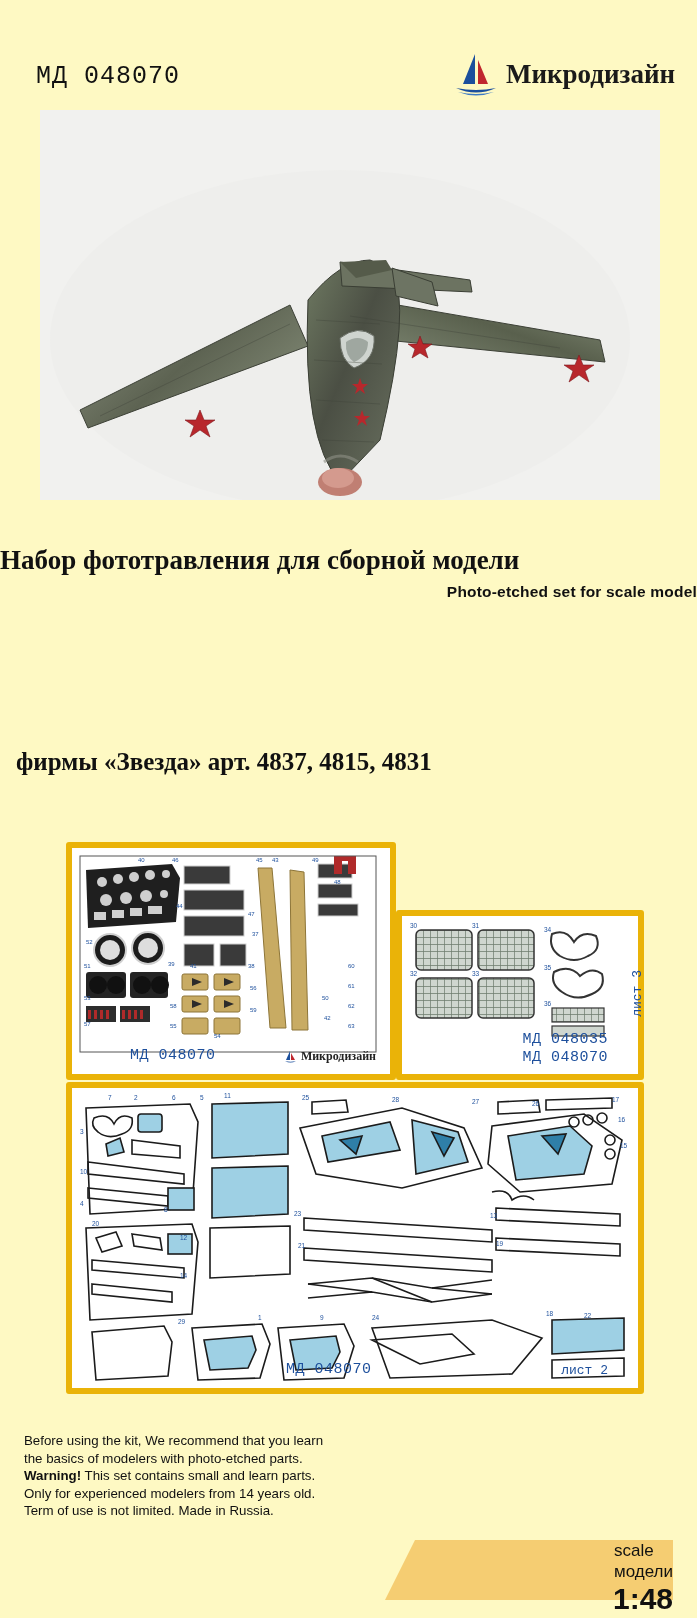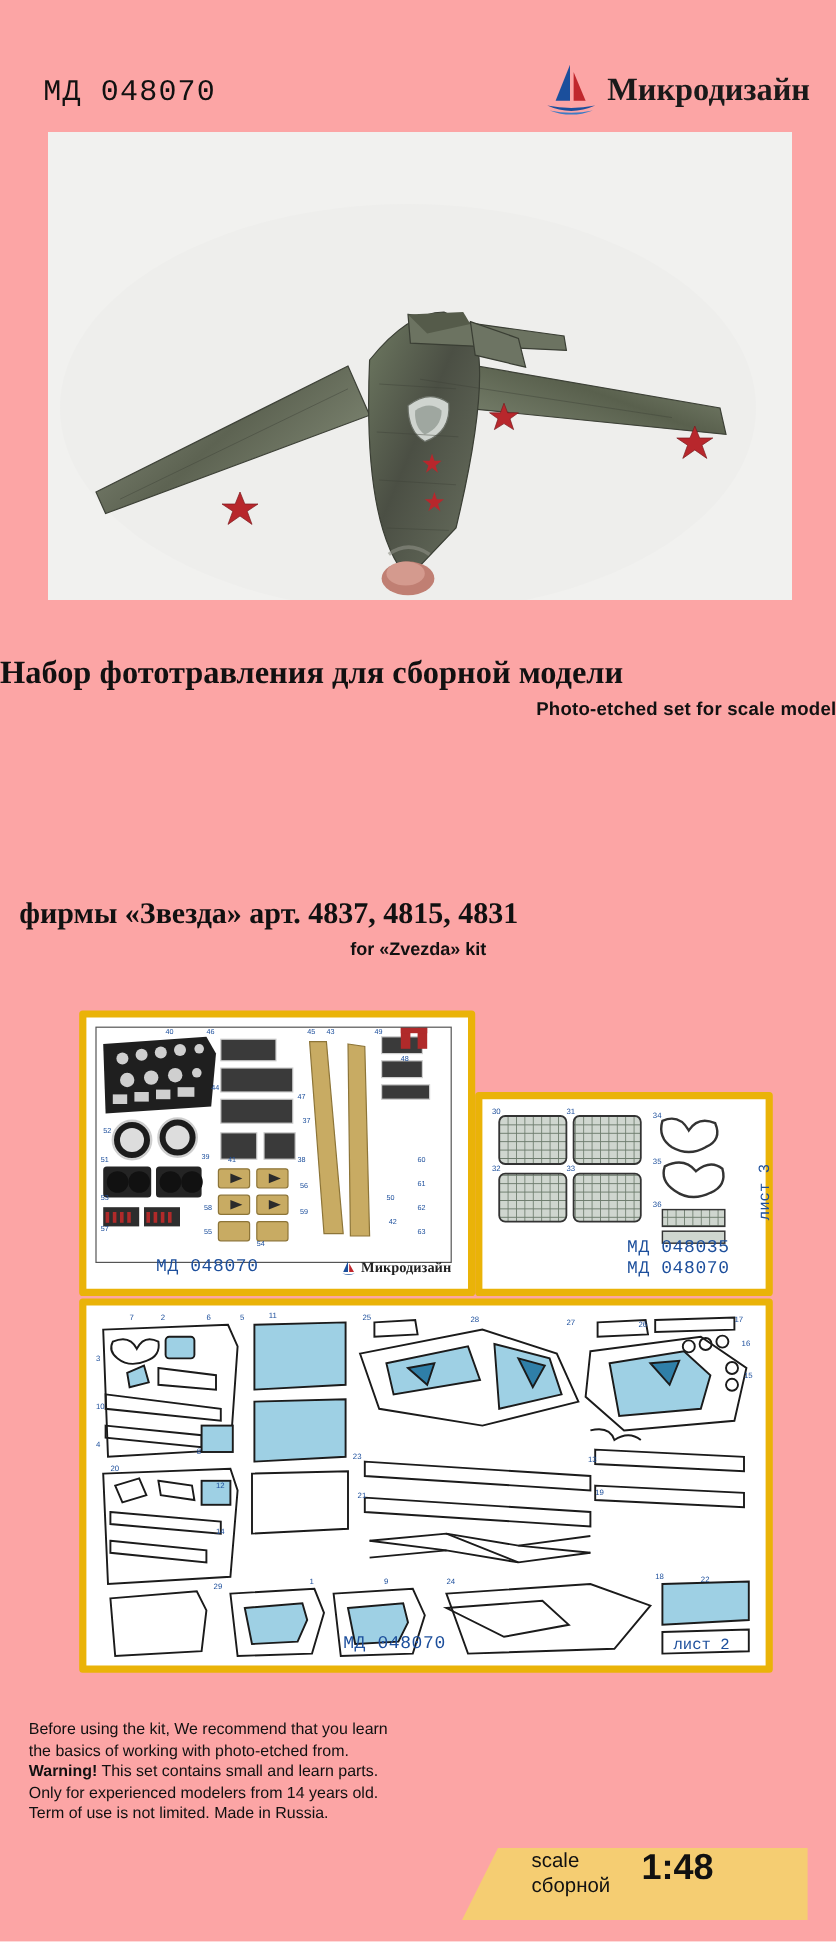--- a/index.html
+++ b/index.html
@@ -1,18 +1,18 @@
 <!DOCTYPE html>
 <html><head>
 <meta charset="utf-8">
 <style>
   html,body{margin:0;padding:0;background:#ffffff;}
   body{width:697px;height:1618px;position:relative;font-family:"Liberation Sans",sans-serif;color:#111;overflow:hidden;}
 
-  .page{position:absolute;inset:0;background:#fca5a5;text-decoration:underline;}
+  .page{position:absolute;inset:0;background:#fef9c3;text-decoration:underline;}
 
   
   .header{position:absolute;top:28px;left:0;width:697px;height:70px;}
   .product-code{position:absolute;left:36px;top:34px;font-family:"Liberation Mono",monospace;font-size:25px;letter-spacing:1px;color:#111;}
   .brand{position:absolute;right:22px;top:22px;display:flex;align-items:center;gap:8px;}
   .brand-logo{width:44px;height:48px;position:relative;}
   .brand-name{font-family:"Liberation Serif",serif;font-size:27px;font-weight:bold;color:#1a1a1a;letter-spacing:0px;}
 
   
   .hero{position:absolute;left:40px;top:110px;width:620px;height:390px;background:linear-gradient(180deg,#f4f4f2 0%,#ececea 60%,#e8e8e6 100%);}
@@ -38,21 +38,21 @@
 
   .fret-brand{position:absolute;display:flex;align-items:center;gap:4px;}
   .fret-brand .bn{font-family:"Liberation Serif",serif;font-size:12px;font-weight:bold;color:#222;}
 
   .sheet-v{position:absolute;right:8px;top:54px;transform:rotate(-90deg);transform-origin:100% 0;font-family:"Liberation Mono",monospace;font-size:13px;color:#1d4f9c;}
 
   
   .footer{position:absolute;left:24px;top:1432px;width:420px;font-size:13.3px;line-height:17.6px;color:#111;}
   .footer b{font-weight:bold;}
 
-  .scale-box{position:absolute;left:415px;top:1540px;width:258px;height:60px;background:#f5cd72;display:flex;align-items:flex-start;}
+  .scale-box{position:absolute;left:415px;top:1540px;width:258px;height:60px;background:#f5cd72;display:flex;align-items:flex-end;flex-direction:column;}
   .scale-box:before{content:"";position:absolute;left:-30px;top:0;width:30px;height:60px;background:#f5cd72;
      clip-path:polygon(100% 0,100% 100%,0 100%);}
   .scale-words{margin-left:28px;font-family:"Liberation Sans",sans-serif;font-size:17px;line-height:21px;color:#111;}
   .scale-value{margin-left:26px;font-family:"Liberation Sans",sans-serif;font-size:30px;font-weight:bold;color:#111;}
 </style>
 </head>
 <body>
 
 <div class="page">
 
@@ -132,21 +132,20 @@
         <path d="M60 306 L250 214"></path>
           <path d="M520 238 L310 206"></path>
       </g>
     </svg>
   </div>
 
   <div class="title-ru">Набор фототравления для сборной модели</div>
   <div class="title-en">Photo-etched set for scale model</div>
 
   <div class="kit-ru">фирмы «Звезда» арт. 4837, 4815, 4831</div>
-  <div class="kit-en">for «Zvezda» kit</div>
 
   <div class="fret" id="fret-a">
     <svg class="fret-svg" width="314" height="222" viewBox="0 0 314 222">
       <g fill="#2a2a2a">
 
         <path d="M14 22 L100 16 L108 30 L104 74 L16 80 Z" fill="#1f1f1f"></path>
         <g fill="#cfcfcf">
           <circle cx="30" cy="34" r="5"></circle>
             <circle cx="46" cy="31" r="5"></circle>
             <circle cx="62" cy="29" r="5"></circle>
@@ -392,29 +391,29 @@
         <text x="186" y="232">1</text>
           <text x="106" y="236">29</text>
       </g>
     </svg>
     <div class="label" style="left:214px;bottom:10px;">МД 048070</div>
     <div class="sheet" style="right:30px;bottom:10px;">лист 2</div>
   </div>
 
   <div class="footer">
     <div>Before using the kit, We recommend that you learn</div>
-    <div>the basics of working with photo-etched from.</div>
+    <div>the basics of modelers with photo-etched parts.</div>
     <div>
       <b>Warning!</b><span> This set contains small and learn parts.</span>
     </div>
     <div>Only for experienced modelers from 14 years old.</div>
     <div>Term of use is not limited. Made in Russia.</div>
   </div>
 
   <div class="scale-box">
     <div class="scale-words">
       <div>scale</div>
-      <div>сборной</div>
+      <div>модели</div>
     </div>
     <div class="scale-value">1:48</div>
   </div>
 
 </div>
 
 </body></html>

